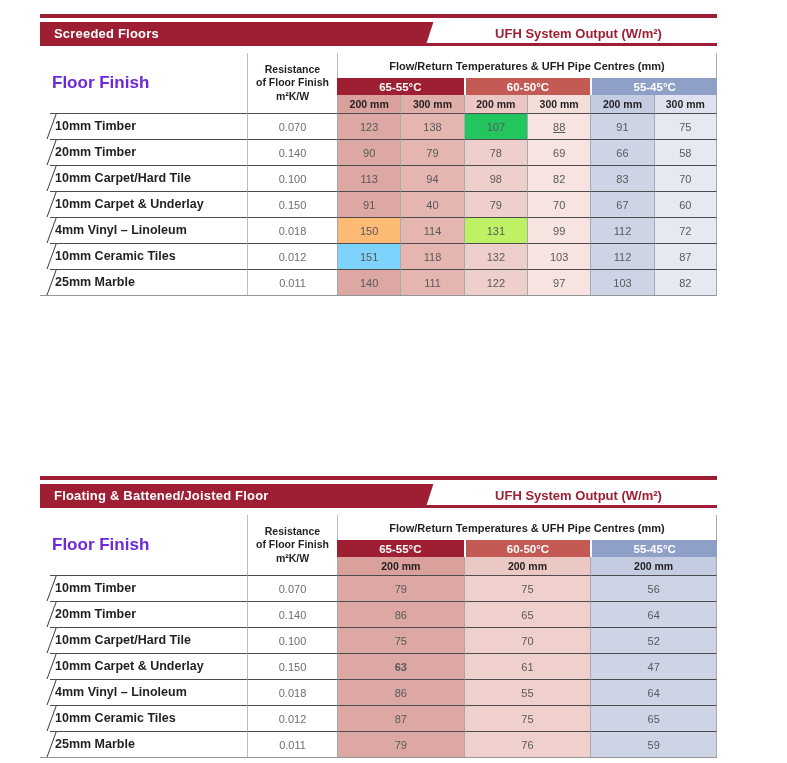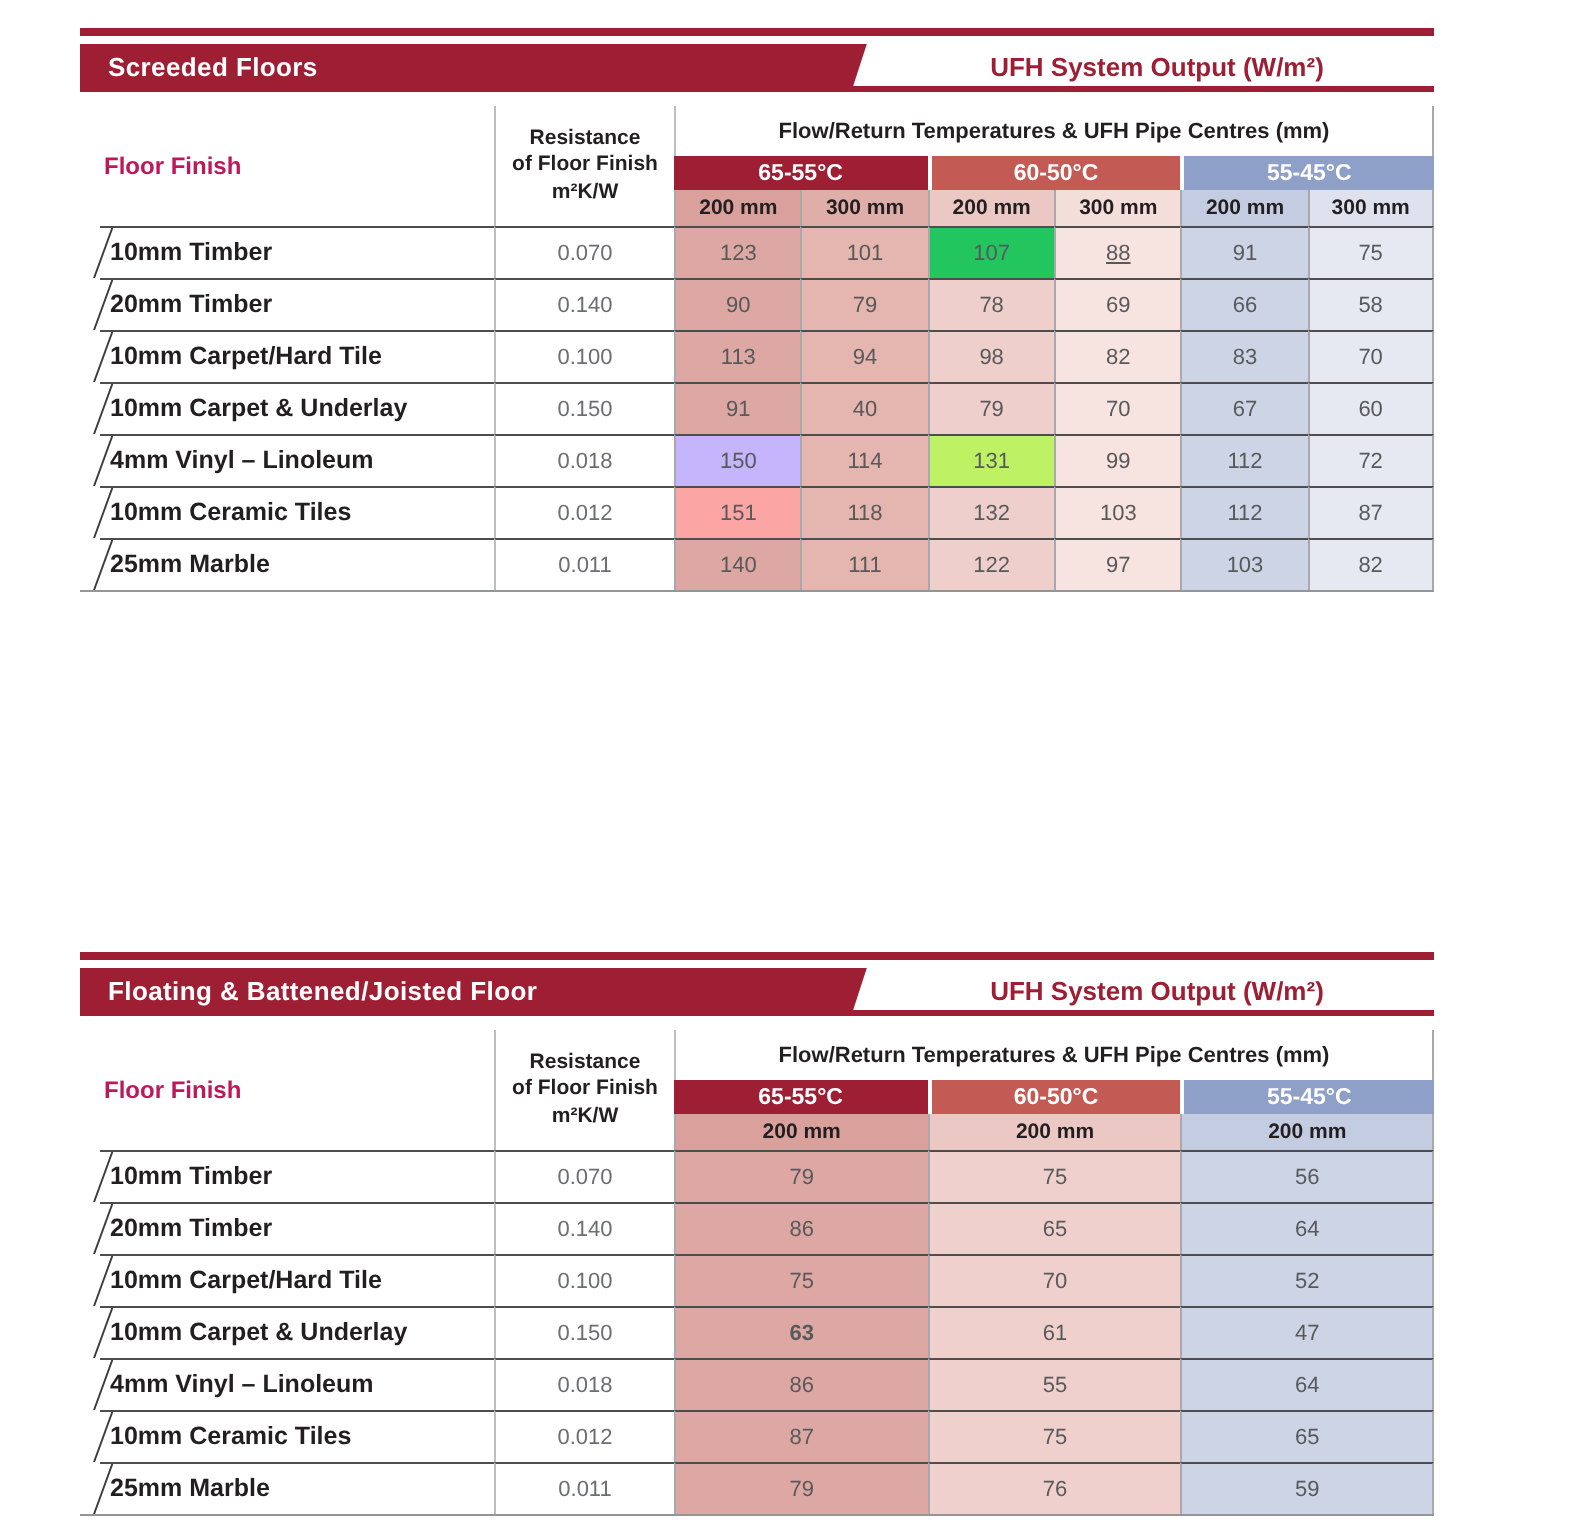--- a/index.html
+++ b/index.html
@@ -13,21 +13,21 @@
   .content{width:677px;}
   .rule{height:4px;background:var(--red);}
   .band{position:relative;height:24px;margin-top:4px;border-bottom:3px solid var(--red);background:#fff;overflow:hidden;}
   .band-red{position:absolute;top:0;bottom:0;left:-18px;width:408px;background:var(--red);transform:skewX(-18deg);}
   .band-title{position:absolute;left:14px;top:0;line-height:24px;color:#fff;font-weight:bold;font-size:13px;letter-spacing:.2px;}
   .band-output{position:absolute;left:400px;right:0;top:0;text-align:center;line-height:24px;color:var(--red);font-weight:bold;font-size:13px;}
   .grid{display:grid;margin-top:7px;border-bottom:1px solid #939598;}
   .g6{grid-template-columns:207px 90px repeat(6,1fr);grid-template-rows:25px 17px 18px repeat(7,26px);}
   .g3{grid-template-columns:207px 90px repeat(3,1fr);grid-template-rows:25px 17px 18px repeat(7,26px);}
   .c{display:flex;align-items:center;justify-content:center;font-size:11px;}
-  .hdr-label{grid-row:1/4;grid-column:1;justify-content:flex-start;padding-left:12px;font-weight:bold;font-size:12px;color:#be185d;}
+  .hdr-label{grid-row:1/4;grid-column:1;justify-content:flex-start;padding-left:12px;font-weight:bold;font-size:17px;color:#6d28d9;}
   .hdr-res{grid-row:1/4;grid-column:2;flex-direction:column;font-weight:bold;font-size:10.5px;line-height:1.3;color:#231F20;border-left:1px solid var(--ltline);text-align:center;}
   .hdr-flow{grid-row:1;grid-column:3/-1;font-weight:bold;font-size:11px;color:#231F20;border-left:1px solid var(--ltline);border-right:1px solid var(--gridline);}
   .temp{grid-row:2;color:#fff;font-weight:bold;font-size:11.5px;}
   .temp.gap{border-left:2px solid #fff;}
   .mm{grid-row:3;font-weight:bold;font-size:10.5px;color:#231F20;border-left:1px solid var(--gridline);}
   .lastcol{border-right:1px solid var(--gridline);}
   .cell{border-top:1px solid var(--dkline);}
   .lab{justify-content:flex-start;padding-left:15px;font-weight:bold;font-size:12.5px;color:#231F20;position:relative;border-top:none;}
   .lab::after{content:"";position:absolute;left:10px;right:0;top:0;height:1px;background:var(--dkline);}
   .lab::before{content:"";position:absolute;left:16px;top:0;height:100%;width:0;border-left:1.4px solid #3A3A3C;transform:skewX(-20deg);transform-origin:top left;}
@@ -60,21 +60,21 @@
         <div class="c temp gap" style="grid-column: 7 / span 2; background: rgb(143, 160, 200);">55-45°C</div>
         <div class="c mm" style="grid-column: 3; background: rgb(217, 160, 156);">200 mm</div>
         <div class="c mm" style="grid-column: 4; background: rgb(224, 174, 169);">300 mm</div>
         <div class="c mm" style="grid-column: 5; background: rgb(235, 200, 196);">200 mm</div>
         <div class="c mm" style="grid-column: 6; background: rgb(244, 222, 218);">300 mm</div>
         <div class="c mm" style="grid-column: 7; background: rgb(195, 204, 224);">200 mm</div>
         <div class="c mm lastcol" style="grid-column: 8; background: rgb(223, 226, 238);">300 mm</div>
         <div class="c cell lab">10mm Timber</div>
         <div class="c cell res">0.070</div>
         <div class="c cell val" style="background: rgb(221, 167, 163);">123</div>
-        <div class="c cell val" style="background: rgb(229, 181, 176);">101</div>
+        <div class="c cell val" style="background: rgb(229, 181, 176);">138</div>
         <div class="c cell val" style="background: #22c55e;">107</div>
         <div class="c cell val" style="background: rgb(247, 227, 224); text-decoration: underline;">88</div>
         <div class="c cell val" style="background: rgb(204, 212, 229);">91</div>
         <div class="c cell val lastcol" style="background: rgb(230, 233, 242);">75</div>
         <div class="c cell lab">20mm Timber</div>
         <div class="c cell res">0.140</div>
         <div class="c cell val" style="background: rgb(221, 167, 163);">90</div>
         <div class="c cell val" style="background: rgb(229, 181, 176);">79</div>
         <div class="c cell val" style="background: rgb(239, 207, 203);">78</div>
         <div class="c cell val" style="background: rgb(247, 227, 224);">69</div>
@@ -91,29 +91,29 @@
         <div class="c cell lab">10mm Carpet &amp; Underlay</div>
         <div class="c cell res">0.150</div>
         <div class="c cell val" style="background: rgb(221, 167, 163);">91</div>
         <div class="c cell val" style="background: rgb(229, 181, 176);">40</div>
         <div class="c cell val" style="background: rgb(239, 207, 203);">79</div>
         <div class="c cell val" style="background: rgb(247, 227, 224);">70</div>
         <div class="c cell val" style="background: rgb(204, 212, 229);">67</div>
         <div class="c cell val lastcol" style="background: rgb(230, 233, 242);">60</div>
         <div class="c cell lab">4mm Vinyl – Linoleum</div>
         <div class="c cell res">0.018</div>
-        <div class="c cell val" style="background: #c4b5fd;">150</div>
+        <div class="c cell val" style="background: #fdba74;">150</div>
         <div class="c cell val" style="background: rgb(229, 181, 176);">114</div>
         <div class="c cell val" style="background: #bef264;">131</div>
         <div class="c cell val" style="background: rgb(247, 227, 224);">99</div>
         <div class="c cell val" style="background: rgb(204, 212, 229);">112</div>
         <div class="c cell val lastcol" style="background: rgb(230, 233, 242);">72</div>
         <div class="c cell lab">10mm Ceramic Tiles</div>
         <div class="c cell res">0.012</div>
-        <div class="c cell val" style="background: #fca5a5;">151</div>
+        <div class="c cell val" style="background: #7dd3fc;">151</div>
         <div class="c cell val" style="background: rgb(229, 181, 176);">118</div>
         <div class="c cell val" style="background: rgb(239, 207, 203);">132</div>
         <div class="c cell val" style="background: rgb(247, 227, 224);">103</div>
         <div class="c cell val" style="background: rgb(204, 212, 229);">112</div>
         <div class="c cell val lastcol" style="background: rgb(230, 233, 242);">87</div>
         <div class="c cell lab">25mm Marble</div>
         <div class="c cell res">0.011</div>
         <div class="c cell val" style="background: rgb(221, 167, 163);">140</div>
         <div class="c cell val" style="background: rgb(229, 181, 176);">111</div>
         <div class="c cell val" style="background: rgb(239, 207, 203);">122</div>

